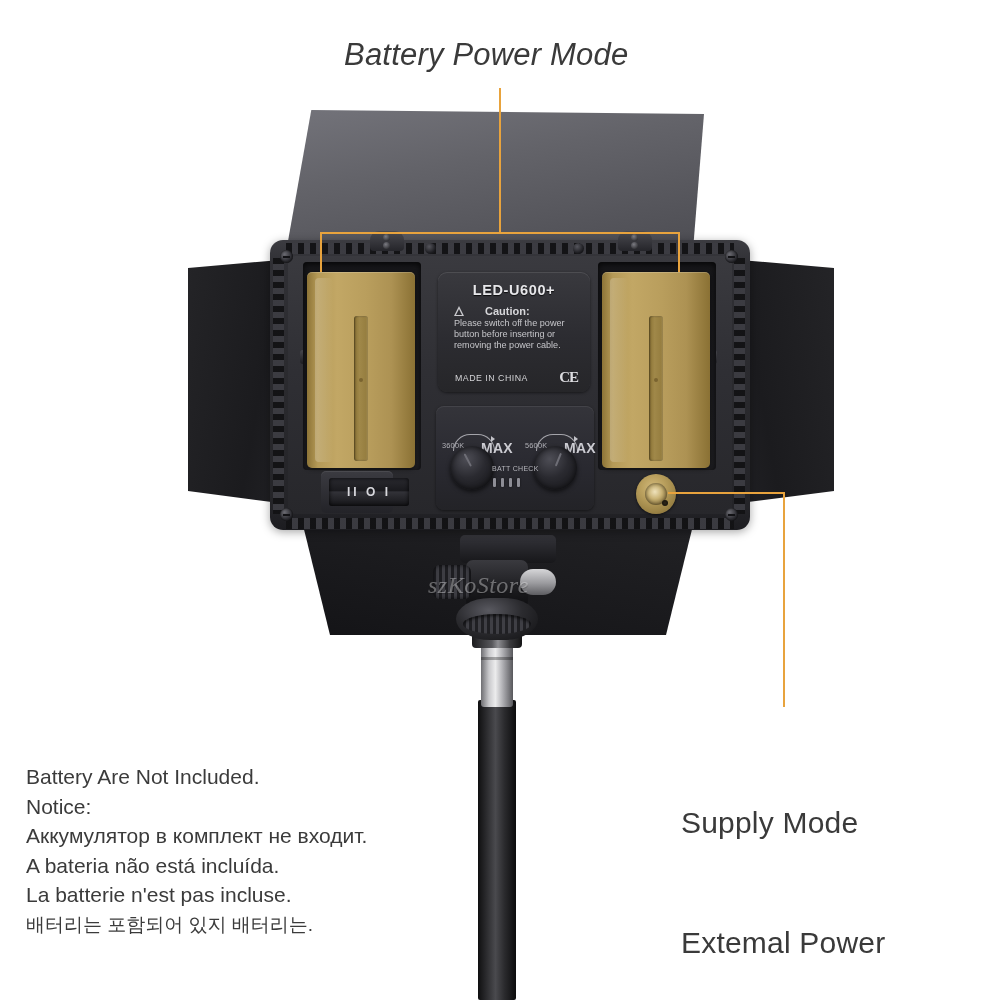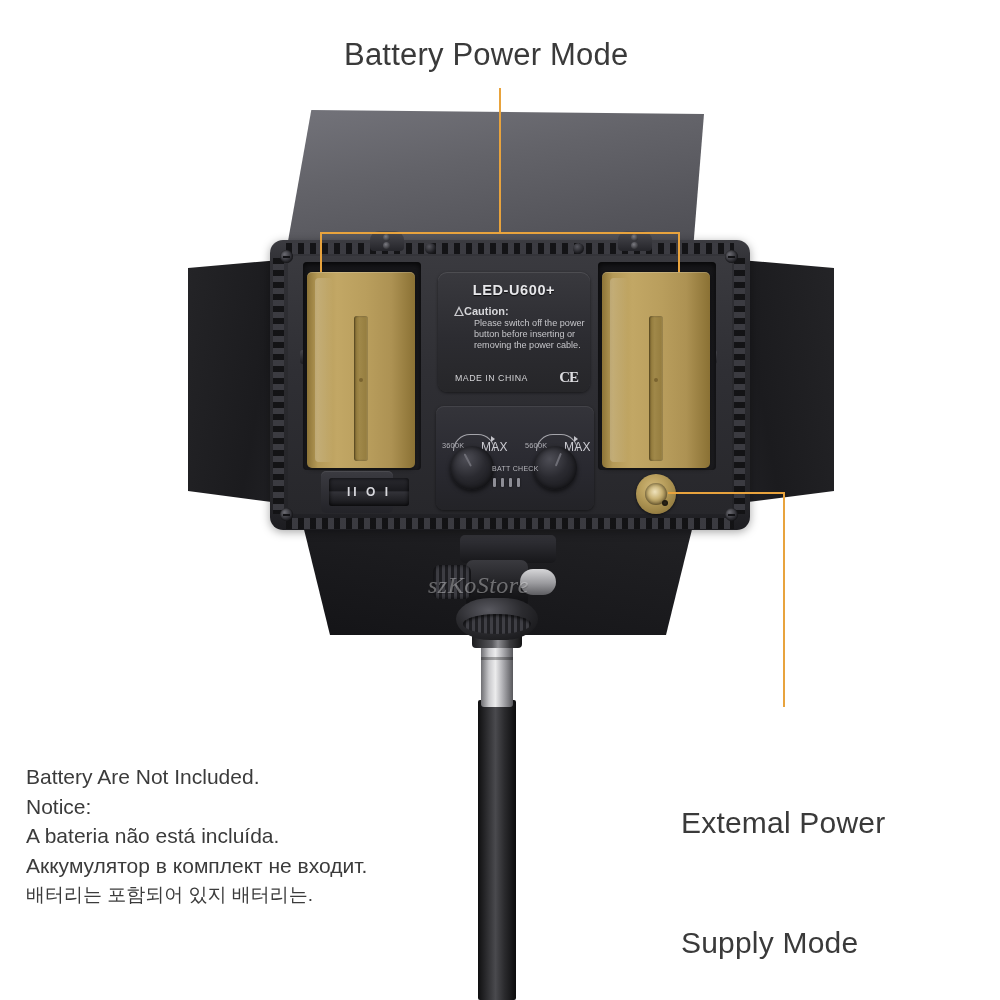--- a/index.html
+++ b/index.html
@@ -8,21 +8,21 @@
     background:#ffffff;
     font-family:"Liberation Sans","DejaVu Sans",sans-serif;
     color:#3b3b3b;
     overflow:hidden;
     position:relative;
   }
   #stage{position:absolute;inset:0;width:1000px;height:1000px;}
 
   
   .caption{position:absolute;color:#3a3a3a;font-weight:400;letter-spacing:.2px;white-space:pre;}
-  #cap-battery{left:344px;top:36px;font-size:31px;line-height:38px;}
+  #cap-battery{left:344px;top:36px;font-size:31px;line-height:38px;font-style:italic;}
   #cap-external{left:681px;top:723px;font-size:30px;line-height:40px;}
 
   
   .lead{position:absolute;background:#e8a33d;}
   #lead-bat-v-top{left:499px;top:88px;width:2px;height:145px;}
   #lead-bat-h{left:320px;top:232px;width:360px;height:2px;}
   #lead-bat-v-left{left:320px;top:232px;width:2px;height:40px;}
   #lead-bat-v-right{left:678px;top:232px;width:2px;height:40px;}
   #lead-ext-h{left:668px;top:492px;width:117px;height:2px;}
   #lead-ext-v{left:783px;top:492px;width:2px;height:215px;}
@@ -137,29 +137,29 @@
        background:linear-gradient(90deg,rgba(255,255,255,.22),rgba(255,255,255,0));}
 
   
   #label{position:absolute;left:430px;top:272px;width:152px;height:120px;border-radius:9px;
        background:linear-gradient(180deg,#39393e,#2c2c31 55%,#262629 100%);
        box-shadow:inset 0 1px 0 rgba(255,255,255,.10), 0 1px 3px rgba(0,0,0,.5);
        color:#cfcfd2;}
   #label-model{position:absolute;left:0;right:0;top:10px;text-align:center;
        font-size:14.5px;font-weight:700;letter-spacing:.6px;color:#e7e7ea;
        text-shadow:0 1px 1px rgba(0,0,0,.8);}
-  #label-caution-row{position:absolute;left:16px;top:33px;display:flex;align-items:center;gap:0;}
+  #label-caution-row{position:absolute;left:16px;top:33px;display:flex;align-items:center;gap:21px;}
   #caution-tri{width:0;height:0;border-left:5.5px solid transparent;border-right:5.5px solid transparent;
        border-bottom:10px solid transparent;position:relative;}
   #caution-tri:before{content:"";position:absolute;left:-5.5px;top:0;width:0;height:0;
        border-left:5.5px solid transparent;border-right:5.5px solid transparent;border-bottom:10px solid #c9c9cd;}
   #caution-tri:after{content:"";position:absolute;left:-3.2px;top:3px;width:0;height:0;
        border-left:3.2px solid transparent;border-right:3.2px solid transparent;border-bottom:6px solid #2e2e33;}
   #label-caution{font-size:11px;font-weight:700;color:#d7d7da;}
-  #label-text{position:absolute;left:16px;top:46px;width:124px;font-size:9.1px;line-height:11px;color:#c6c6ca;margin-left:20px;}
+  #label-text{position:absolute;left:16px;top:46px;width:124px;font-size:9.1px;line-height:11px;color:#c6c6ca;}
   #label-made{position:absolute;left:17px;bottom:9px;font-size:8.8px;letter-spacing:.5px;color:#d3d3d6;}
   #label-ce{position:absolute;right:12px;bottom:6px;font-size:15px;font-weight:700;color:#dcdce0;
        font-family:"Liberation Serif",serif;letter-spacing:-1px;}
 
   
   #ctrl{position:absolute;left:428px;top:406px;width:158px;height:104px;border-radius:8px;
        background:linear-gradient(180deg,#34343a,#292930 60%,#232327);
        box-shadow:inset 0 1px 0 rgba(255,255,255,.08), 0 1px 3px rgba(0,0,0,.5);}
   .knob{position:absolute;width:44px;height:44px;border-radius:50%;
        background:radial-gradient(circle at 38% 30%,#4d4d55 0%,#2a2a30 45%,#141417 100%);
@@ -168,21 +168,21 @@
        background:#6e6e76;border-radius:1px;transform-origin:50% 16px;}
   #knob-l{left:14px;top:40px;} #knob-l:after{transform:rotate(-28deg);}
   #knob-r{left:97px;top:40px;} #knob-r:after{transform:rotate(22deg);}
   .knob-arc{position:absolute;width:40px;height:16px;border:1.6px solid #b9b9bf;border-bottom:none;
        border-radius:20px 20px 0 0;opacity:.85;}
   #arc-l{left:17px;top:28px;} #arc-r{left:100px;top:28px;}
   .knob-arrow{position:absolute;width:0;height:0;border-left:4px solid #c2c2c8;
        border-top:3px solid transparent;border-bottom:3px solid transparent;}
   #arrow-l{left:55px;top:30px;} #arrow-r{left:138px;top:30px;}
   .kmin{position:absolute;font-size:7.4px;color:#b0b0b6;letter-spacing:.2px;}
-  .kmax{position:absolute;font-size:12px;color:#ccccd2;font-weight:400;letter-spacing:.3px;}
+  .kmax{position:absolute;font-size:14px;color:#ccccd2;font-weight:700;letter-spacing:.3px;}
   #kmin-l{left:6px;top:35px;} #kmax-l{left:45px;top:34px;}
   #kmin-r{left:89px;top:35px;} #kmax-r{left:128px;top:34px;}
   #batt-check{position:absolute;left:56px;top:59px;font-size:7px;color:#b6b6bc;letter-spacing:.3px;}
   #leds{position:absolute;left:57px;top:72px;display:flex;gap:5px;}
   .led{width:3px;height:9px;background:#8e8e96;border-radius:1px;box-shadow:0 0 2px rgba(0,0,0,.6);}
 
   
   #switch-housing{position:absolute;left:313px;top:471px;width:72px;height:42px;border-radius:5px;
        background:linear-gradient(180deg,#3b3b41,#232328);box-shadow:inset 0 1px 0 rgba(255,255,255,.08);}
   #switch{position:absolute;left:8px;top:7px;width:80px;height:28px;border-radius:3px;
@@ -312,25 +312,26 @@
   <div class="lead" id="lead-bat-v-top"></div>
   <div class="lead" id="lead-bat-h"></div>
   <div class="lead" id="lead-bat-v-left"></div>
   <div class="lead" id="lead-bat-v-right"></div>
   <div class="lead" id="lead-ext-h"></div>
   <div class="lead" id="lead-ext-v"></div>
 
   <div class="caption" id="cap-battery">Battery Power Mode</div>
 
   <div class="caption" id="cap-external">
+    <div>Supply Mode</div>
     <div>Extemal Power</div>
-    <div>Supply Mode</div>
   </div>
 
   <div id="notice">
     <div>Battery Are Not Included.</div>
     <div>Notice:</div>
+    <div>Аккумулятор в комплект не входит.</div>
     <div>A bateria não está incluída.</div>
-    <div>Аккумулятор в комплект не входит.</div>
+    <div>La batterie n'est pas incluse.</div>
     <div class="ko">배터리는 포함되어 있지 배터리는.</div>
   </div>
 
 </div>
 
 </body></html>

